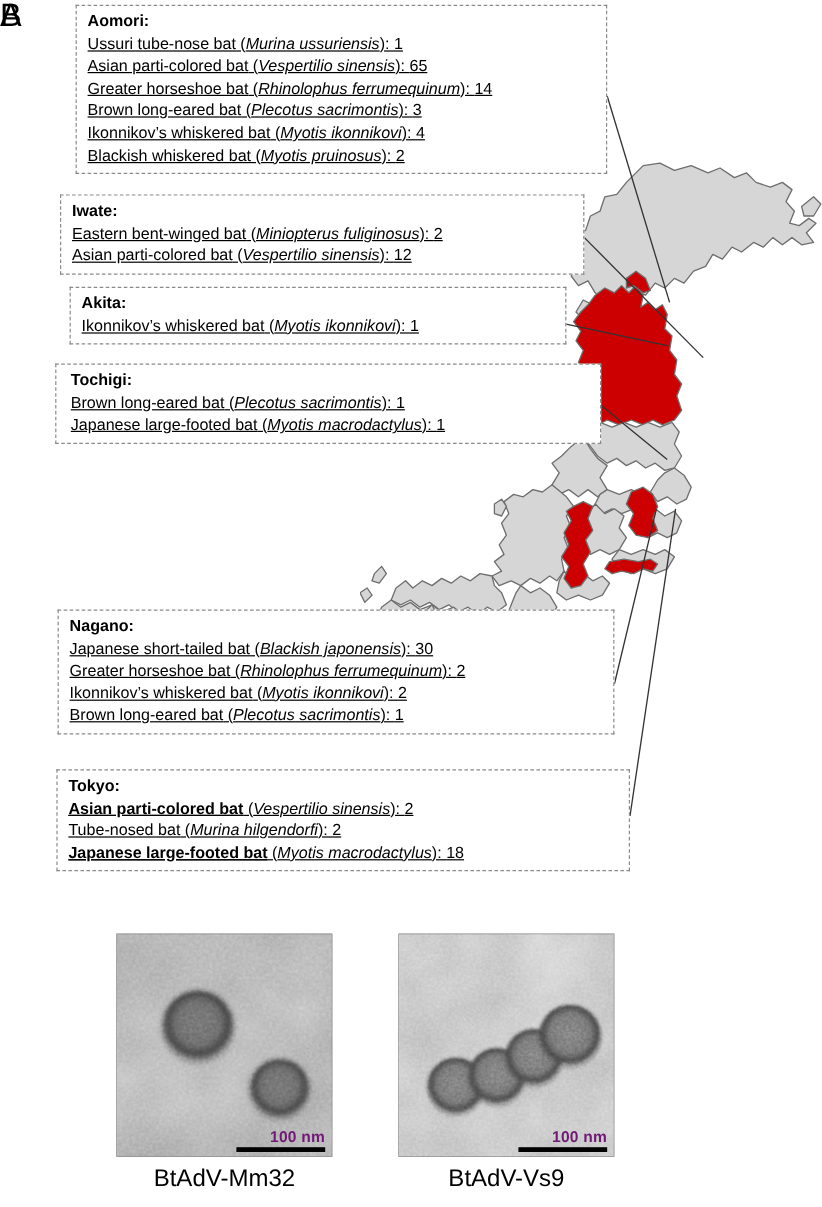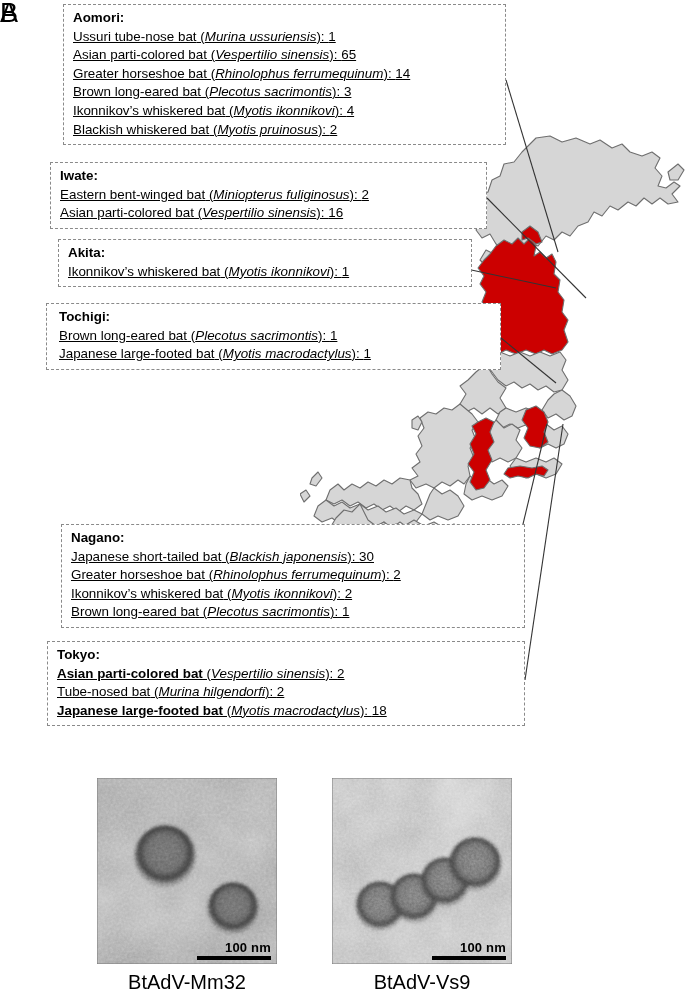--- a/index.html
+++ b/index.html
@@ -32,41 +32,41 @@
   }
   .info-box .pref{font-weight:bold;display:block;}
   .info-box .row{display:block;text-decoration:underline;}
   .info-box i{font-style:italic;}
   .info-box .hl{font-weight:bold;text-decoration:underline;}
 
   #box-aomori {left:63px;  top:4px;   width:443px;}
   #box-iwate  {left:50px;  top:162px; width:437px;}
   #box-akita  {left:58px;  top:239px; width:414px;}
   #box-tochigi{left:46px;  top:303px; width:455px;padding-left:12px;}
-  #box-nagano {left:48px;  top:524px; width:464px;margin-left:13px;}
+  #box-nagano {left:48px;  top:508px; width:464px;}
   #box-tokyo  {left:47px;  top:641px; width:478px;}
 
   
   .em-fig{position:absolute;}
   .em-img{
     position:relative;width:180px;height:186px;
     overflow:hidden;background:#9a9a9a;
   }
   .em-caption{
     position:absolute;top:192px;left:0;width:180px;text-align:center;
     font-size:20px;line-height:24px;
   }
   #em-1{left:97px;top:778px;}
   #em-2{left:332px;top:778px;}
   .em-img svg{display:block;}
   .scalebar{
     position:absolute;right:6px;bottom:4px;text-align:right;
   }
   .scalebar .sb-text{
-    display:block;color:#000000;font-size:13px;font-weight:bold;
+    display:block;color:#701a75;font-size:13px;font-weight:bold;
     line-height:14px;letter-spacing:0.2px;
   }
   .scalebar .sb-line{
     display:block;height:4px;background:#000;width:74px;margin-top:1px;
   }
 </style>
 </head>
 <body>
 
 <div class="panel-label">A</div>
@@ -183,21 +183,21 @@
     <span class="row"><span>Ussuri tube-nose bat</span> (<i>Murina ussuriensis</i>): <span>1</span></span>
     <span class="row"><span>Asian parti-colored bat</span> (<i>Vespertilio sinensis</i>): <span>65</span></span>
     <span class="row"><span>Greater horseshoe bat</span> (<i>Rhinolophus ferrumequinum</i>): <span>14</span></span>
     <span class="row"><span>Brown long-eared bat</span> (<i>Plecotus sacrimontis</i>): <span>3</span></span>
     <span class="row"><span>Ikonnikov’s whiskered bat</span> (<i>Myotis ikonnikovi</i>): <span>4</span></span>
     <span class="row"><span>Blackish whiskered bat</span> (<i>Myotis pruinosus</i>): <span>2</span></span>
   </div>
 <div class="info-box" id="box-iwate">
     <span class="pref">Iwate:</span>
     <span class="row"><span>Eastern bent-winged bat</span> (<i>Miniopterus fuliginosus</i>): <span>2</span></span>
-    <span class="row"><span>Asian parti-colored bat</span> (<i>Vespertilio sinensis</i>): <span>16</span></span>
+    <span class="row"><span>Asian parti-colored bat</span> (<i>Vespertilio sinensis</i>): <span>12</span></span>
   </div>
 <div class="info-box" id="box-akita">
     <span class="pref">Akita:</span>
     <span class="row"><span>Ikonnikov’s whiskered bat</span> (<i>Myotis ikonnikovi</i>): <span>1</span></span>
   </div>
 <div class="info-box" id="box-tochigi">
     <span class="pref">Tochigi:</span>
     <span class="row"><span>Brown long-eared bat</span> (<i>Plecotus sacrimontis</i>): <span>1</span></span>
     <span class="row"><span>Japanese large-footed bat</span> (<i>Myotis macrodactylus</i>): <span>1</span></span>
   </div>

